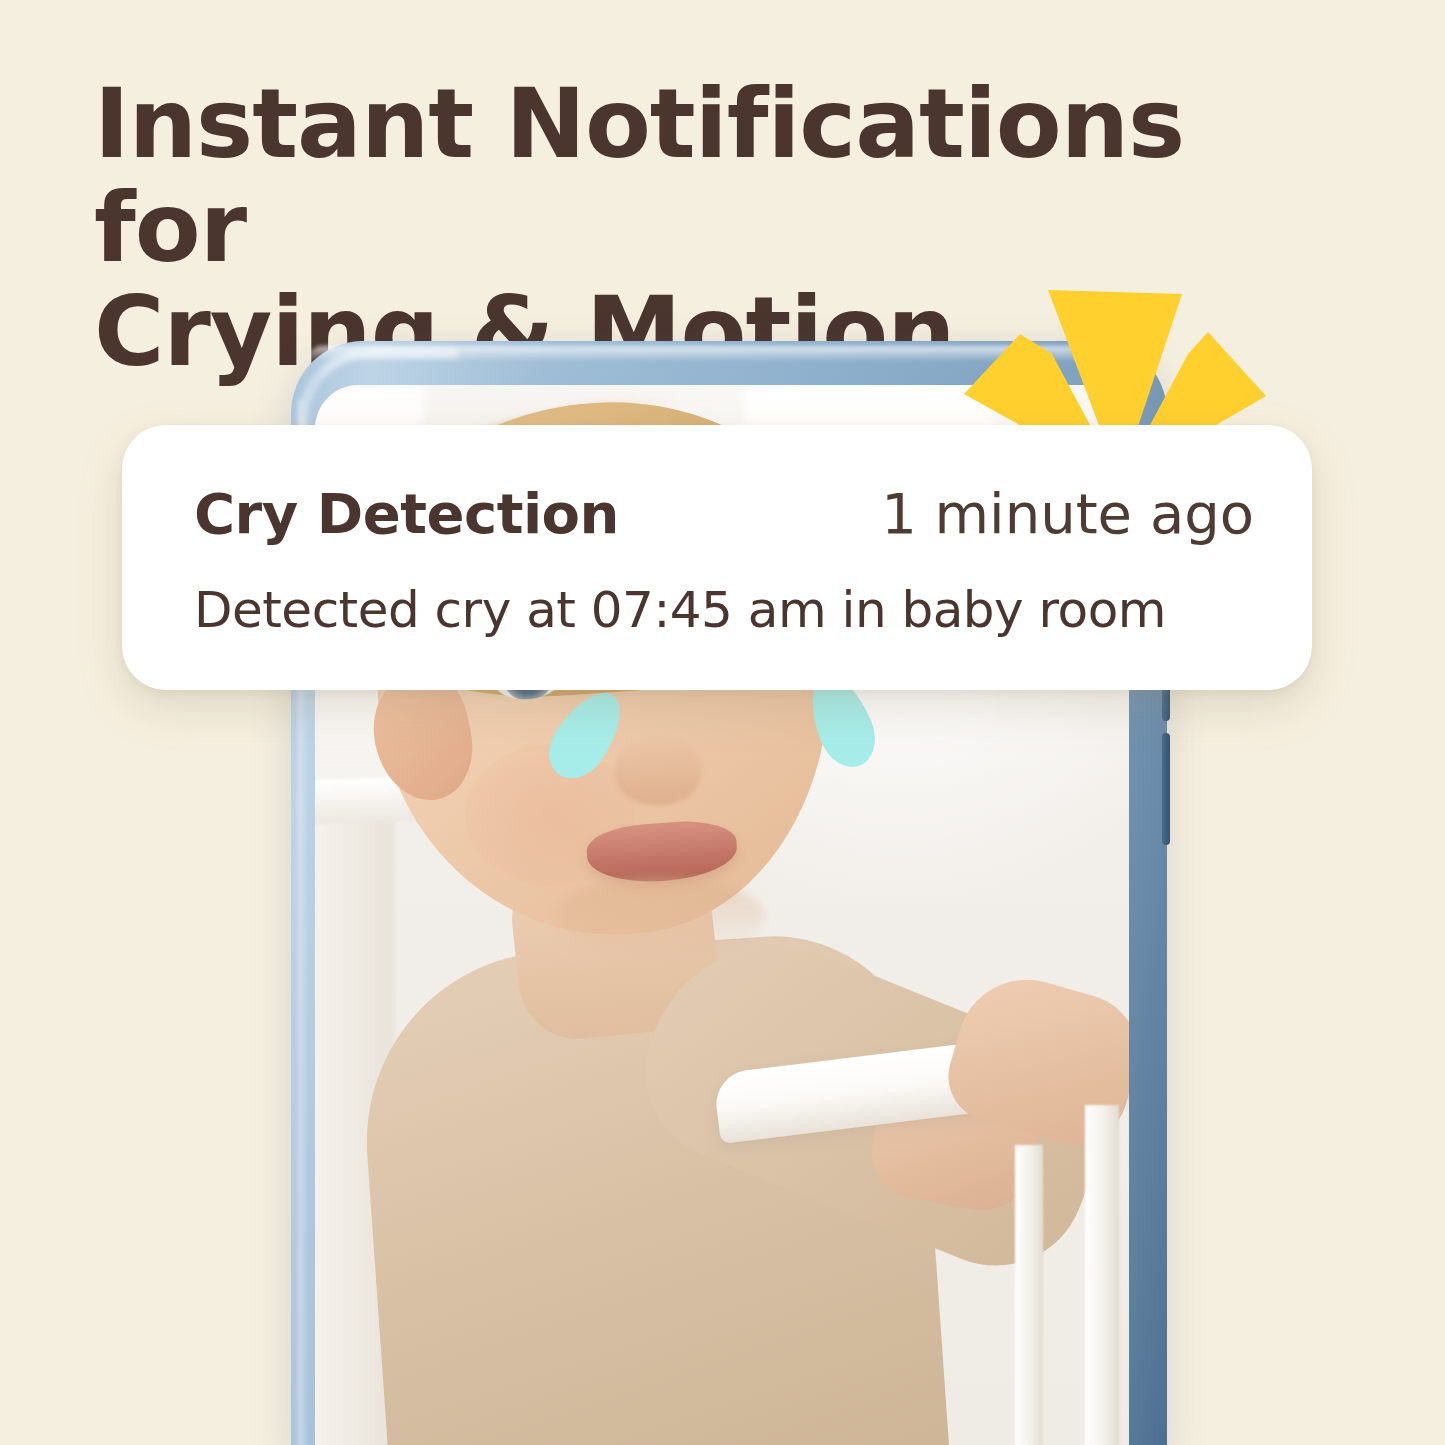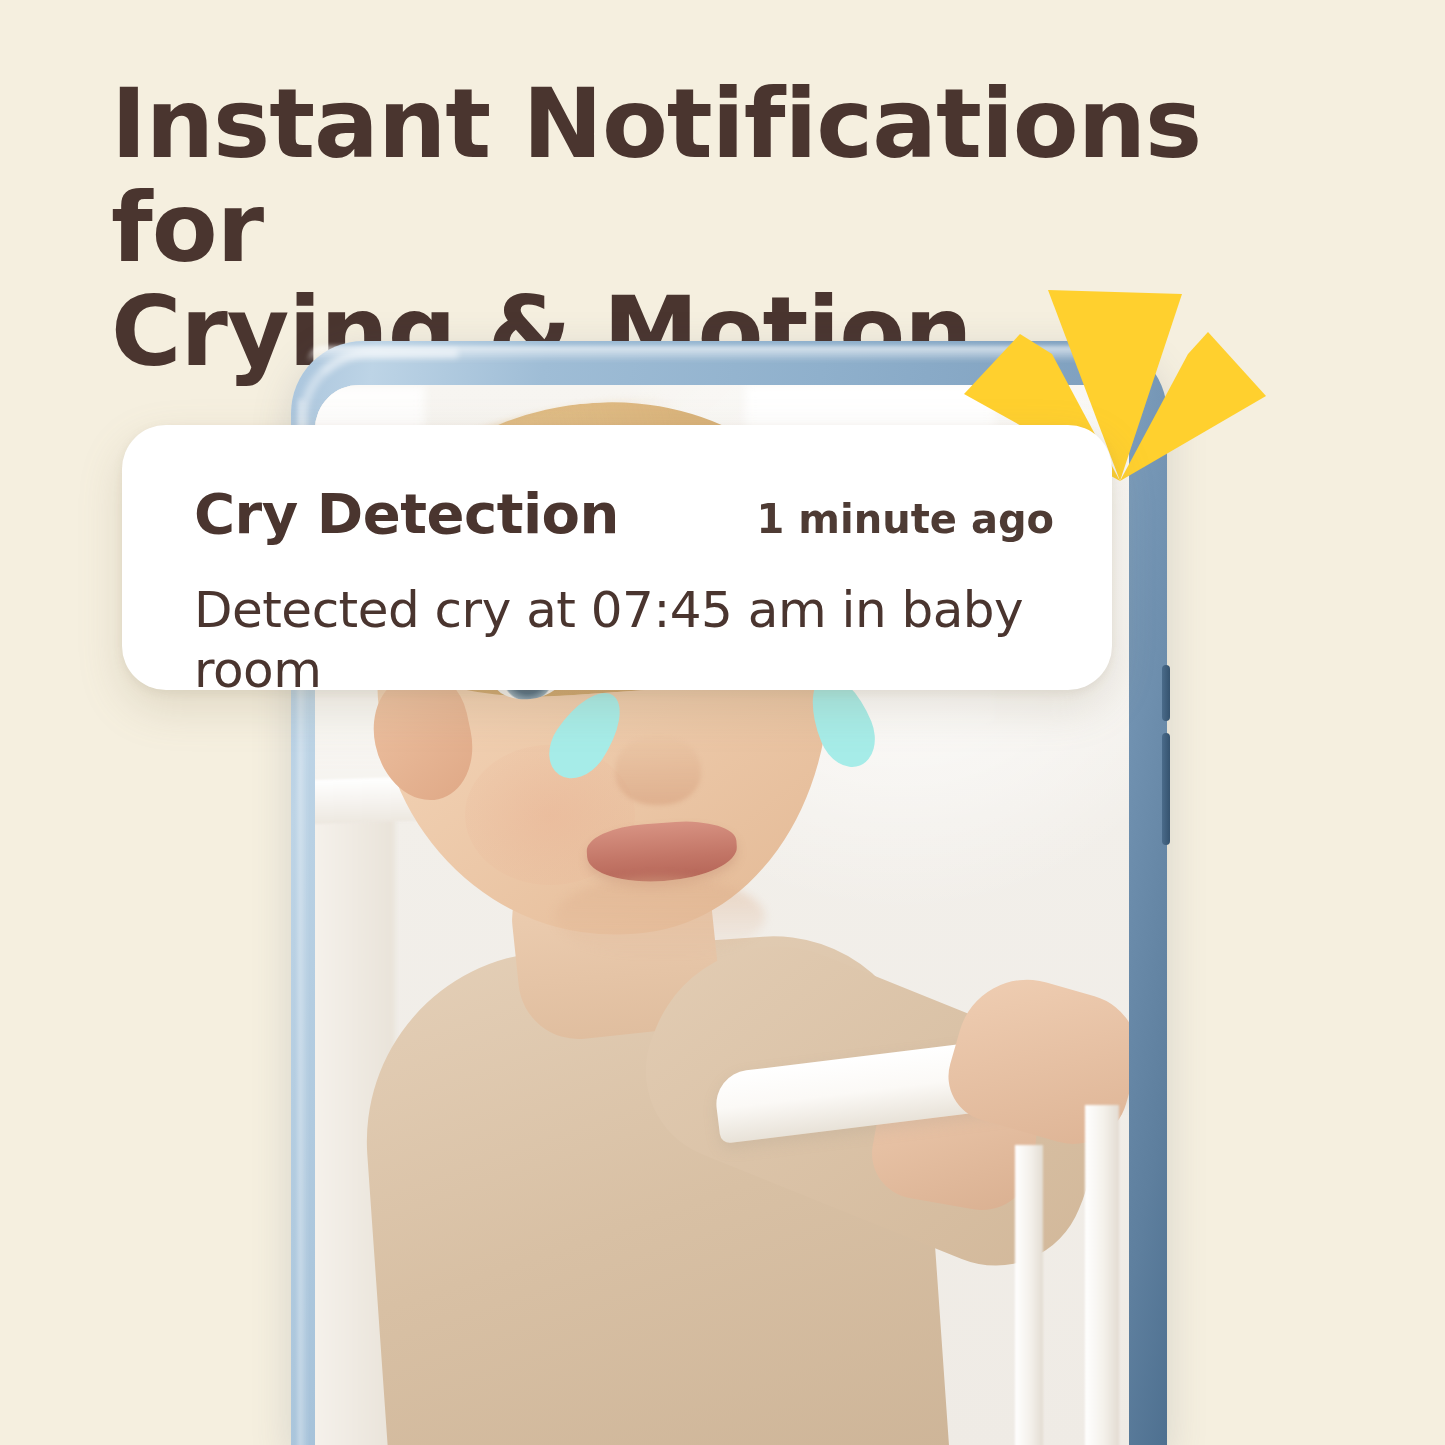--- a/index.html
+++ b/index.html
@@ -18,21 +18,21 @@
     position: relative;
     width: 1445px;
     height: 1445px;
     background: #F5EFDF;
     overflow: hidden;
   }
 
   
   .headline {
     position: absolute;
-    left: 111px;
+    left: 94px;
     top: 72px;
     width: 1220px;
     font-family: "DejaVu Sans", sans-serif;
     font-weight: 700;
     font-size: 96px;
     line-height: 104px;
     letter-spacing: -1px;
     color: #4A352F;
     white-space: pre-line;
   }
@@ -346,21 +346,21 @@
     width: 320px;
     height: 210px;
   }
   #burst svg { display: block; width: 100%; height: 100%; }
 
   
   #notif-card {
     position: absolute;
     left: 122px;
     top: 425px;
-    width: 990px;
+    width: 1190px;
     height: 265px;
     background: #FFFFFF;
     border-radius: 44px;
     box-shadow: 0 18px 44px rgba(150,135,105,0.22),
                 0 3px 10px rgba(150,135,105,0.12);
   }
   .notif-row {
     position: absolute;
     left: 72px;
     right: 58px;
@@ -372,22 +372,22 @@
   .notif-title {
     font-family: "DejaVu Sans", sans-serif;
     font-weight: 700;
     font-size: 56px;
     line-height: 62px;
     color: #4A352F;
     letter-spacing: -0.5px;
   }
   .notif-time {
     font-family: "DejaVu Sans", sans-serif;
-    font-weight: 700;
-    font-size: 40px;
+    font-weight: 400;
+    font-size: 56px;
     line-height: 48px;
     color: #4E3B34;
   }
   .notif-body {
     position: absolute;
     left: 72px;
     right: 58px;
     top: 155px;
     font-family: "DejaVu Sans", sans-serif;
     font-weight: 400;

